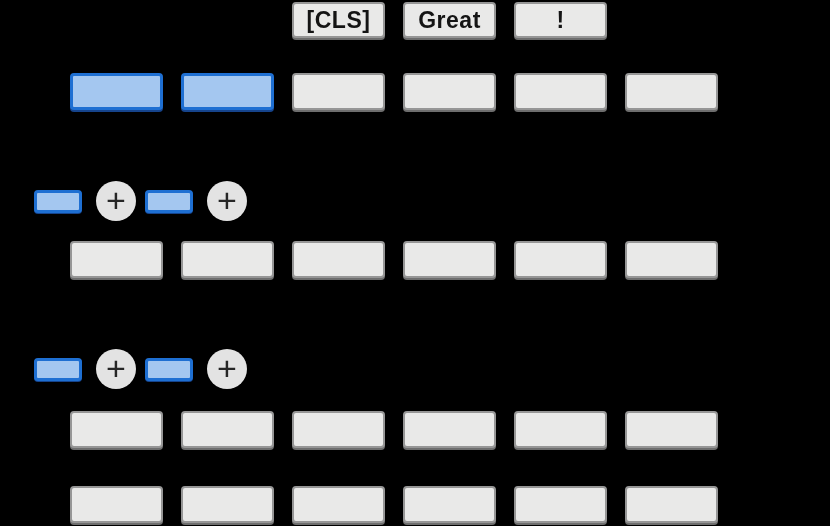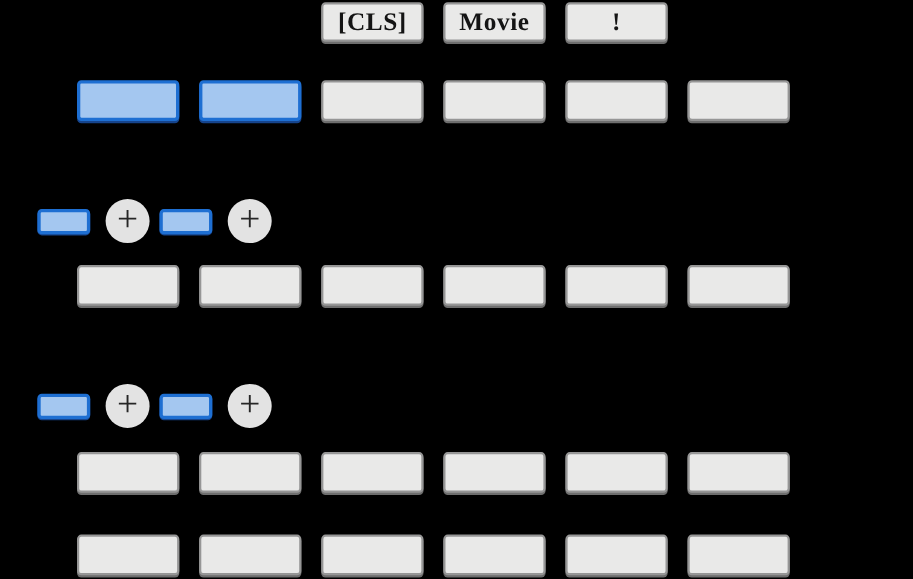--- a/index.html
+++ b/index.html
@@ -17,21 +17,20 @@
   * { margin: 0; padding: 0; box-sizing: border-box; }
   html, body { background: var(--background); }
   body { font-family: "Liberation Sans", sans-serif; }
 
   .canvas {
     position: relative;
     width: 830px;
     height: 526px;
     background: var(--background);
     overflow: hidden;
-    font-family: Liberation Serif, serif;
   }
 
   
   .token-row {
     position: absolute;
     left: 292px;
     top: 2px;
     display: flex;
     gap: 18px;
   }
@@ -107,21 +106,21 @@
     padding-bottom: 3px;
   }
 </style>
 </head>
 <body>
 
 <div class="canvas">
 
   <div class="token-row">
     <div class="token-label">[CLS]</div>
-    <div class="token-label">Movie</div>
+    <div class="token-label">Great</div>
     <div class="token-label">!</div>
   </div>
 
   <div class="box-row" style="top:73px">
       <div class="cell blue"></div>
       <div class="cell blue"></div>
       <div class="cell gray"></div>
       <div class="cell gray"></div>
       <div class="cell gray"></div>
       <div class="cell gray"></div>

